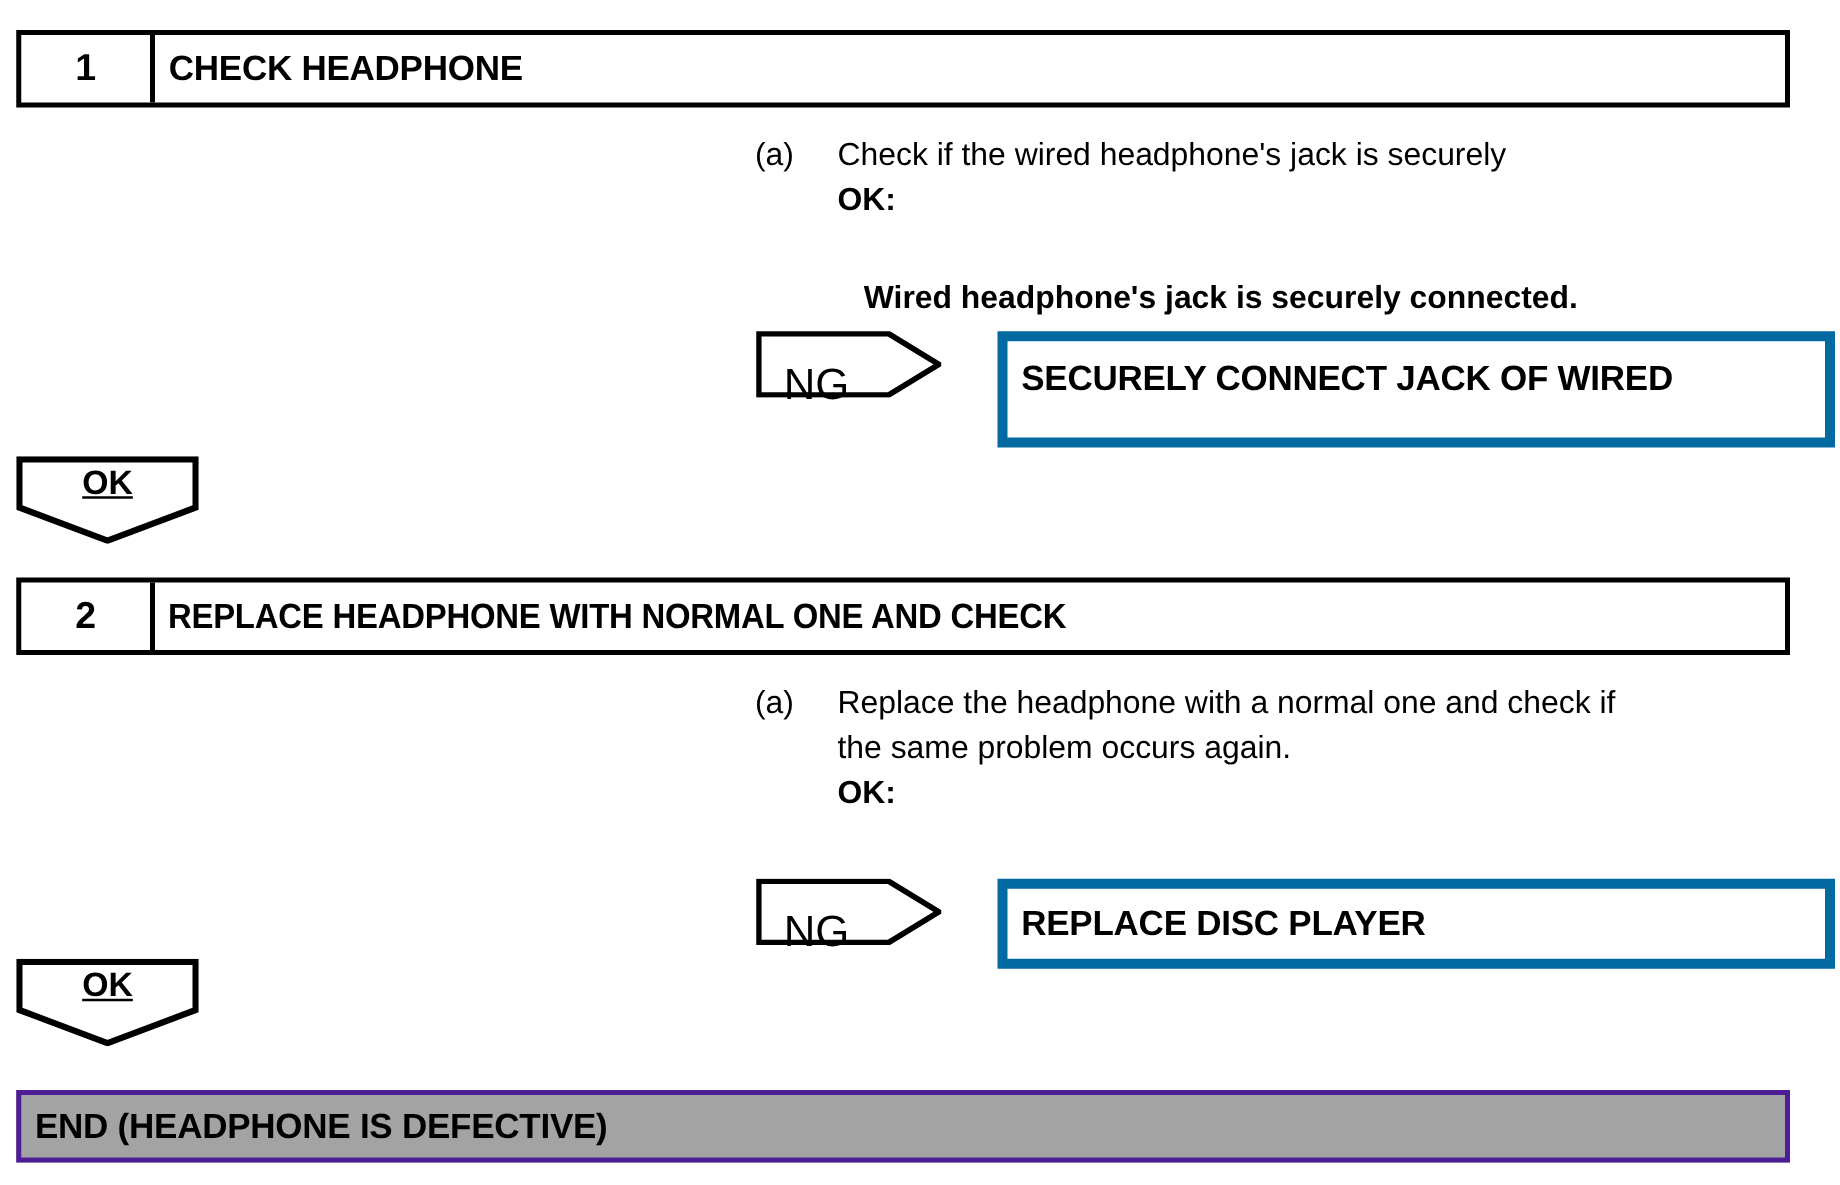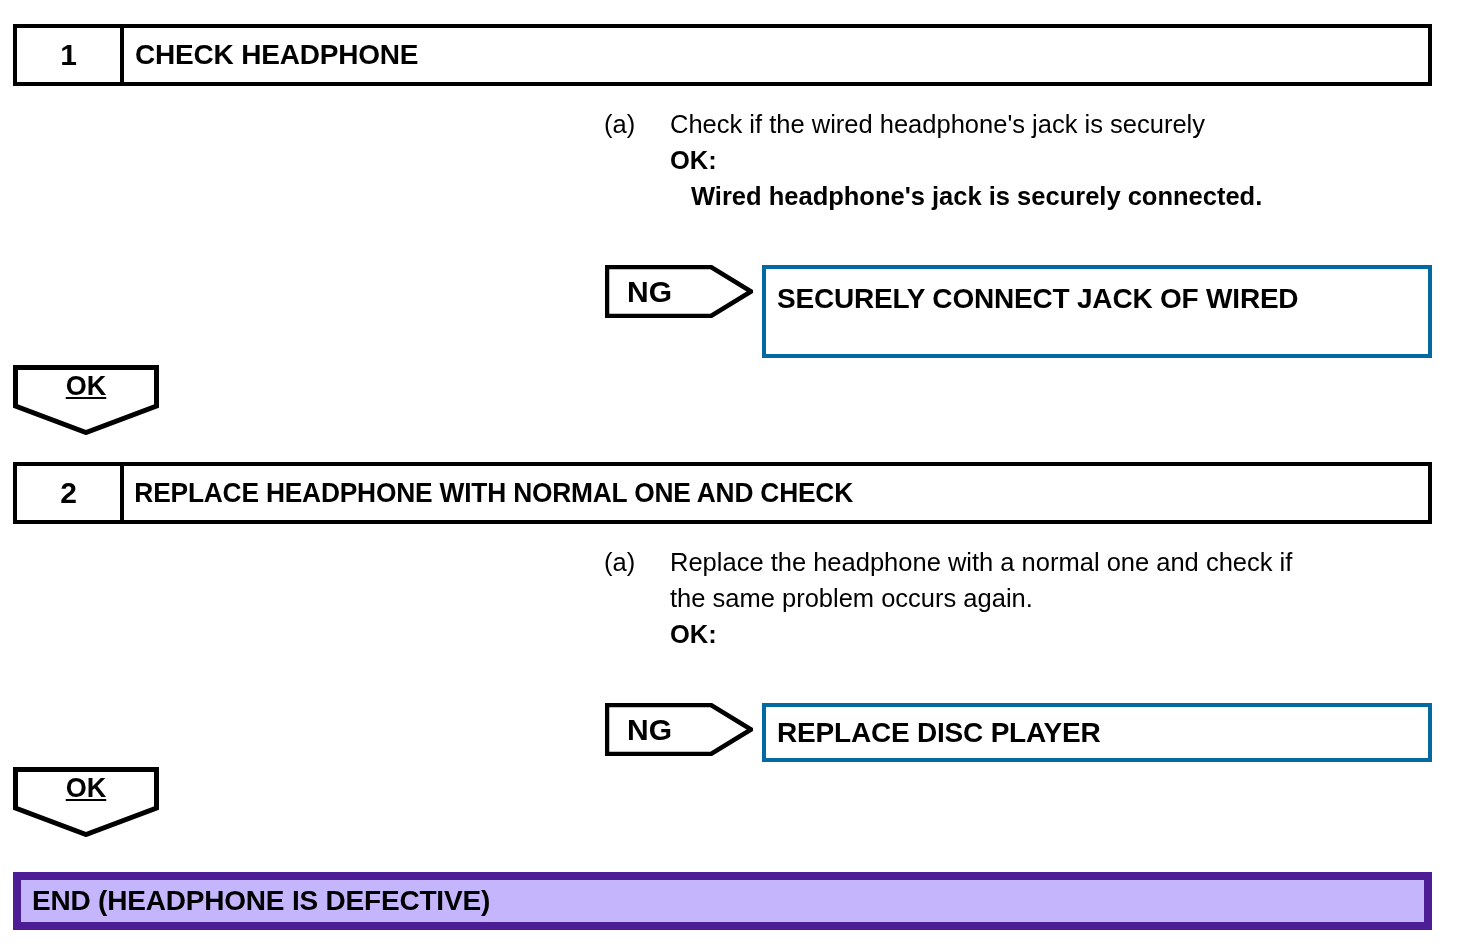--- a/index.html
+++ b/index.html
@@ -79,56 +79,58 @@
   .instr-line {
     white-space: nowrap;
   }
   .ok-word {
     font-weight: bold;
   }
   .ok-value {
     font-weight: bold;
     padding-left: 21px;
     white-space: nowrap;
+    margin-top: 42px;
   }
 
   
   .ng-tag {
     position: absolute;
     width: 148px;
     height: 53px;
   }
   .ng-tag svg {
     position: absolute;
     left: 0; top: 0;
     width: 148px;
     height: 53px;
     display: block;
   }
   .ng-tag .ng-label {
     position: absolute;
     left: 22px;
-    top: 0;
+    top: 16px;
     height: 53px;
     display: flex;
     align-items: center;
-    font-size: 30px;
-    font-weight: bold;
+    font-size: 35px;
+    font-weight: normal;
     letter-spacing: 0px;
   }
 
   
   .result-box {
     position: absolute;
-    border: 4px solid #0369a1;
+    border: 8px solid #0369a1;
     box-sizing: border-box;
     background: #fff;
     display: flex;
     align-items: flex-start;
     padding: 11px 0 0 11px;
+    margin-left: 36px;
   }
   .result-text {
     font-size: 28px;
     font-weight: bold;
     line-height: 38px;
     letter-spacing: -0.2px;
   }
 
   
   .ok-flow {
@@ -150,23 +152,23 @@
     width: 146px;
     text-align: center;
     font-size: 27px;
     font-weight: bold;
     text-decoration: underline;
   }
 
   
   .end-box {
     position: absolute;
-    border: 8px solid #4c1d95;
-    box-sizing: border-box;
-    background: #c4b5fd;
+    border: 4px solid #4c1d95;
+    box-sizing: border-box;
+    background: #a3a3a3;
     display: flex;
     align-items: center;
     padding-left: 11px;
   }
   .end-text {
     font-size: 28px;
     font-weight: bold;
     letter-spacing: -0.2px;
     white-space: nowrap;
   }
@@ -228,21 +230,21 @@
     </div>
   </div>
 
   <div class="ng-tag" style="left:605px; top:703px;">
     <svg viewBox="0 0 148 53" preserveAspectRatio="none">
       <polygon points="2,2 106,2 146,26.5 106,51 2,51" fill="#ffffff" stroke="#000000" stroke-width="4.5" stroke-linejoin="miter"></polygon>
     </svg>
     <div class="ng-label">NG</div>
   </div>
 
-  <div class="result-box" style="left:762px; top:703px; width:670px; height:59px; align-items:center; padding-top:0;">
+  <div class="result-box" style="left:762px; top:703px; width:670px; height:72px; align-items:center; padding-top:0;">
     <div class="result-text">
       <div>REPLACE DISC PLAYER</div>
     </div>
   </div>
 
   <div class="ok-flow" style="left:13px; top:767px;">
     <svg viewBox="0 0 146 70" preserveAspectRatio="none">
       <polygon points="2.5,2.5 143.5,2.5 143.5,41 73,67.5 2.5,41" fill="#ffffff" stroke="#000000" stroke-width="5" stroke-linejoin="miter"></polygon>
     </svg>
     <div class="ok-flow-label">OK</div>

